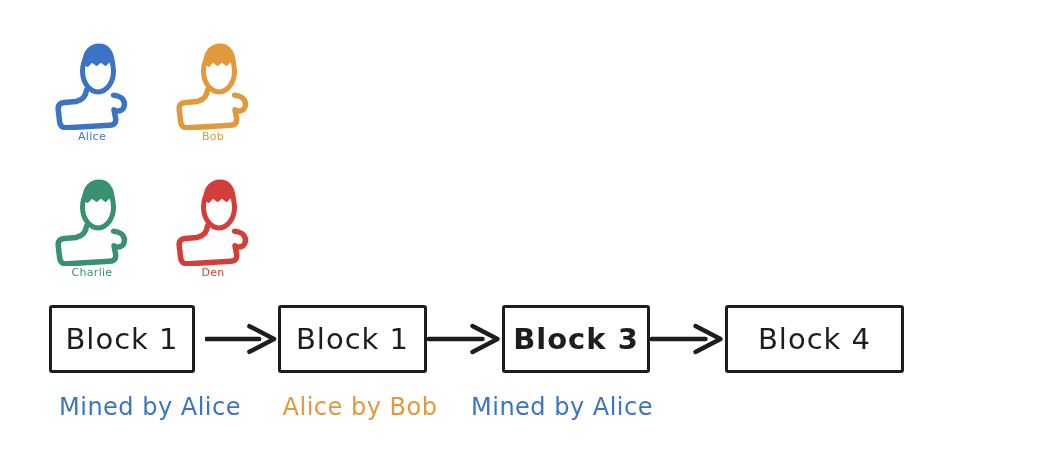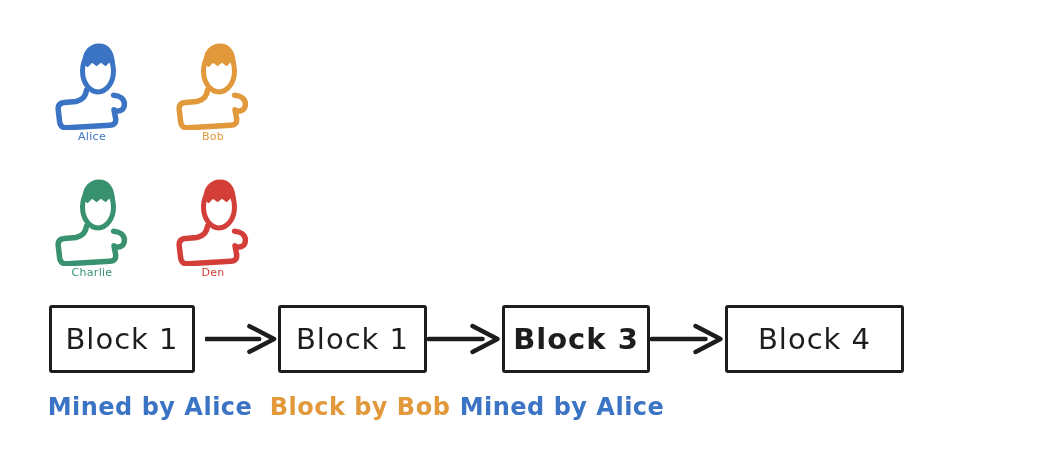--- a/index.html
+++ b/index.html
@@ -55,21 +55,21 @@
     height: 34px;
   }
 
   
   .miner {
     position: absolute;
     top: 393px;
     width: 260px;
     text-align: center;
     font-size: 24px;
-    font-weight: bold;
+    font-weight: normal;
     letter-spacing: 0.5px;
     white-space: nowrap;
   }
 </style>
 </head>
 <body>
 
 <div class="canvas">
 
   <div class="person" style="left: 47px; top: 38px; color: rgb(59, 116, 196);">
@@ -128,16 +128,16 @@
   <svg class="arrow" style="left: 427px; width: 75px; color: rgb(29, 29, 29);" viewBox="0 0 74 34">
     <path d="M1 17 L55 17" fill="none" stroke="currentColor" stroke-width="4.5" stroke-linecap="round"></path>
     <path d="M45 4 L70 17 L45 30" fill="none" stroke="currentColor" stroke-width="4.5" stroke-linecap="round" stroke-linejoin="round"></path>
   </svg>
   <svg class="arrow" style="left: 650px; width: 75px; color: rgb(29, 29, 29);" viewBox="0 0 74 34">
     <path d="M1 17 L55 17" fill="none" stroke="currentColor" stroke-width="4.5" stroke-linecap="round"></path>
     <path d="M45 4 L70 17 L45 30" fill="none" stroke="currentColor" stroke-width="4.5" stroke-linecap="round" stroke-linejoin="round"></path>
   </svg>
 
   <div class="miner" style="left: 20px; color: rgb(59, 116, 196);">Mined by Alice</div>
-  <div class="miner" style="left: 230px; color: rgb(226, 153, 60);">Block by Bob</div>
+  <div class="miner" style="left: 230px; color: rgb(226, 153, 60);">Alice by Bob</div>
   <div class="miner" style="left: 432px; color: rgb(59, 116, 196);">Mined by Alice</div>
 
 </div>
 
 </body></html>

